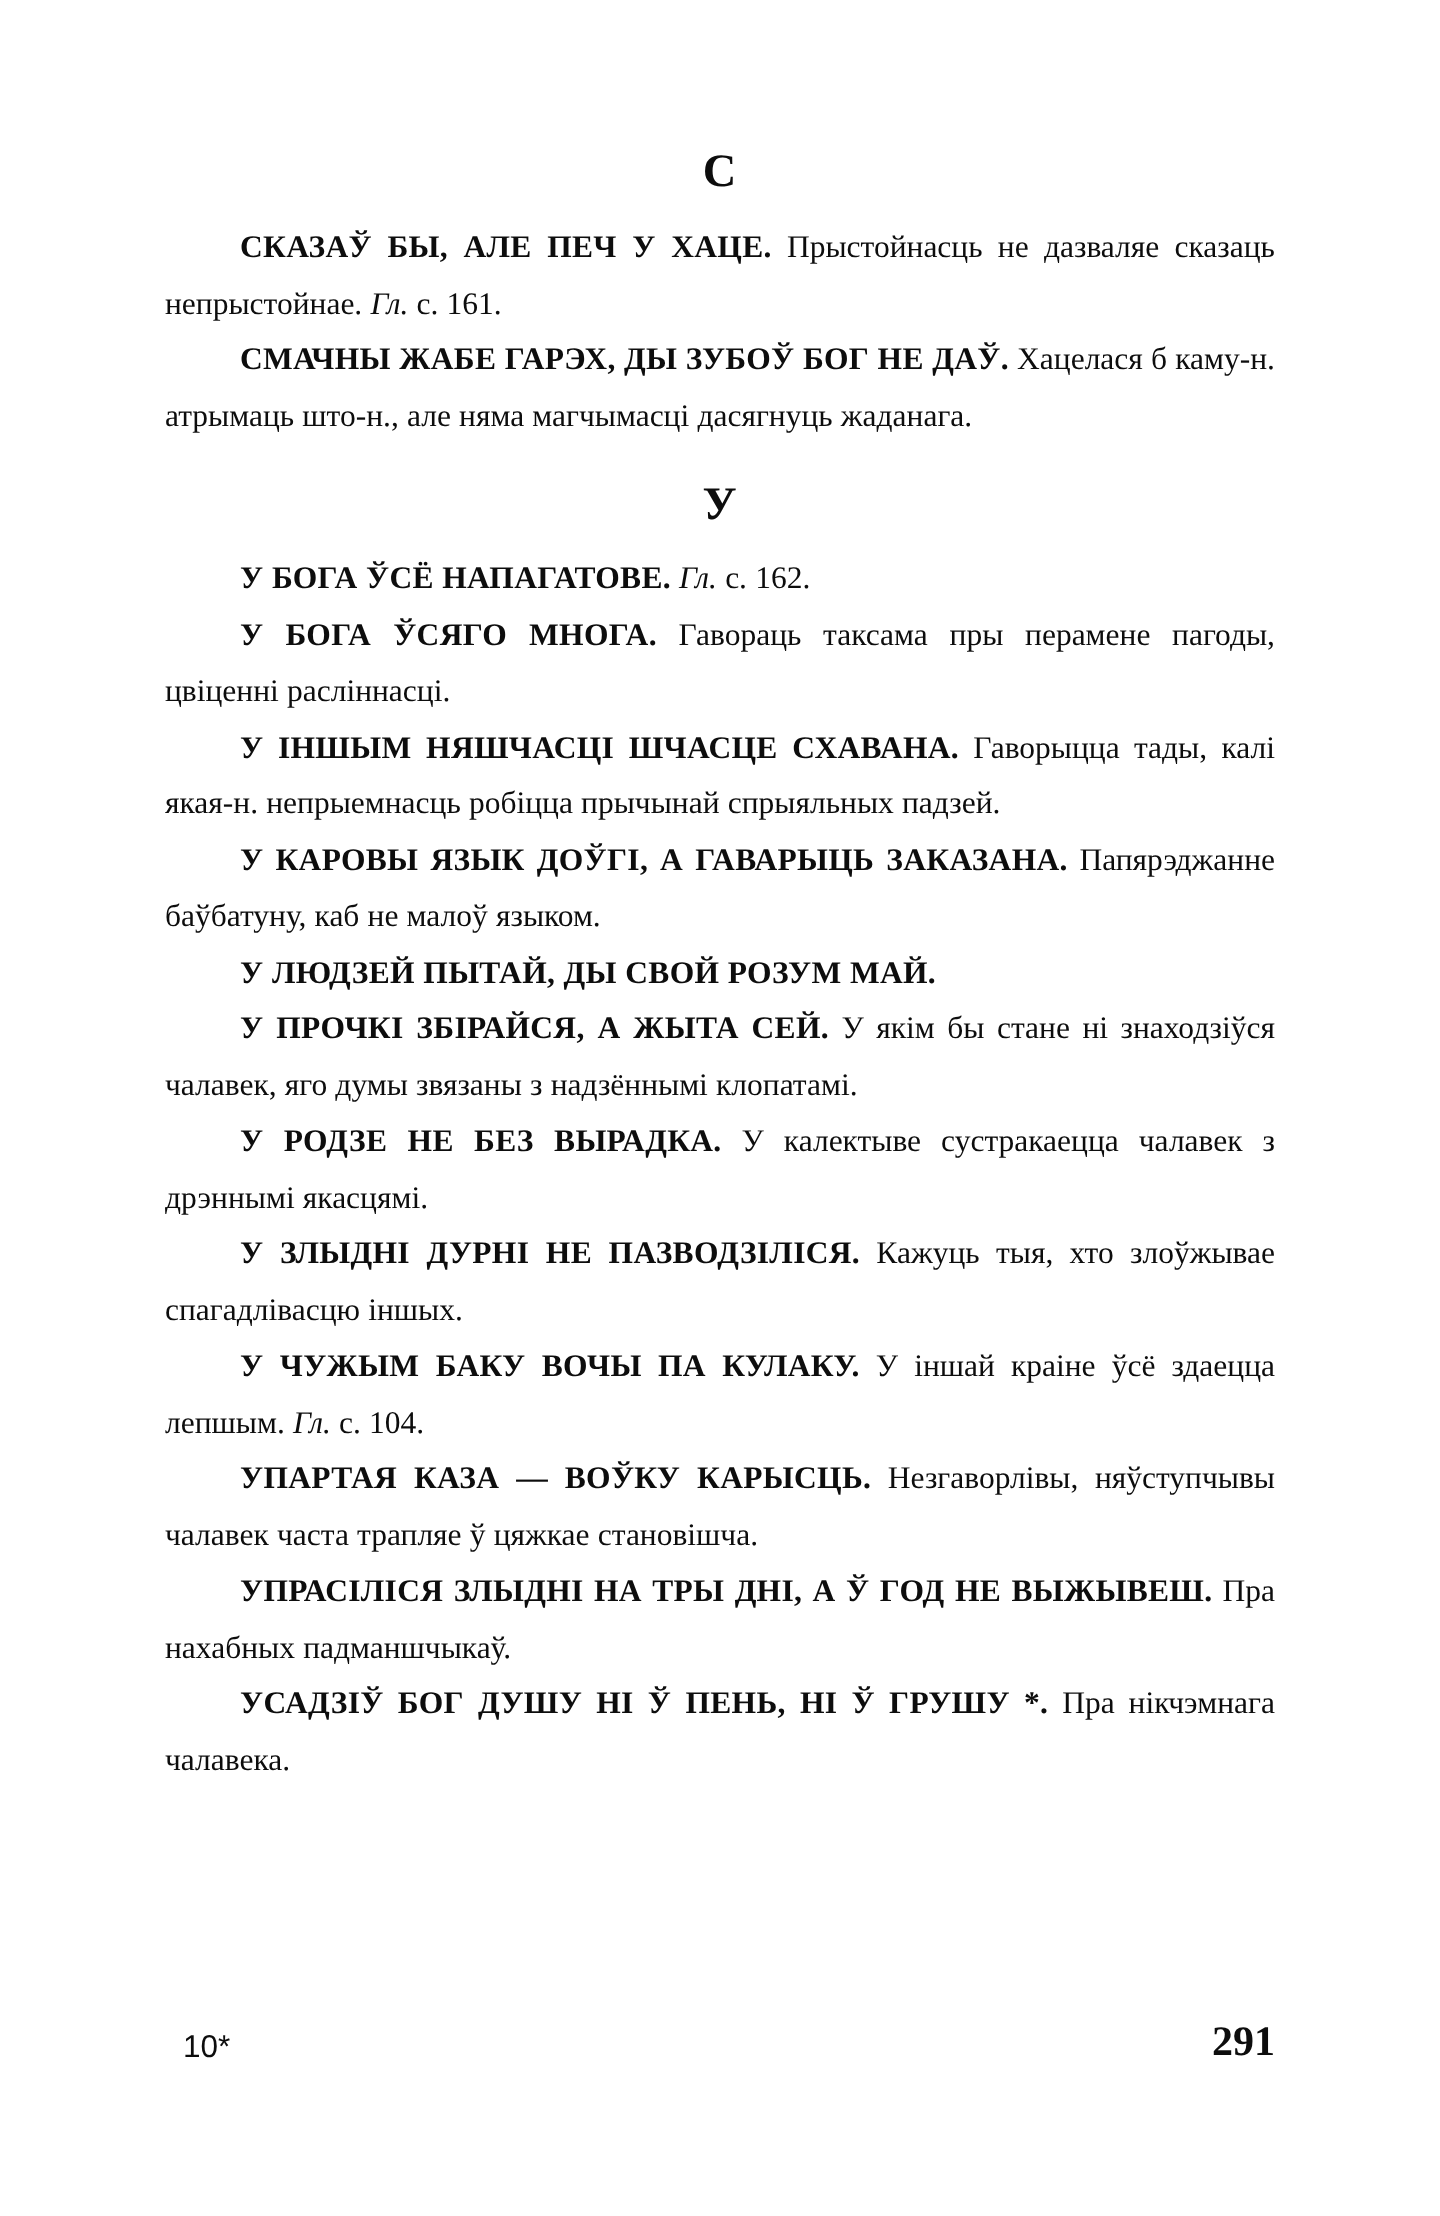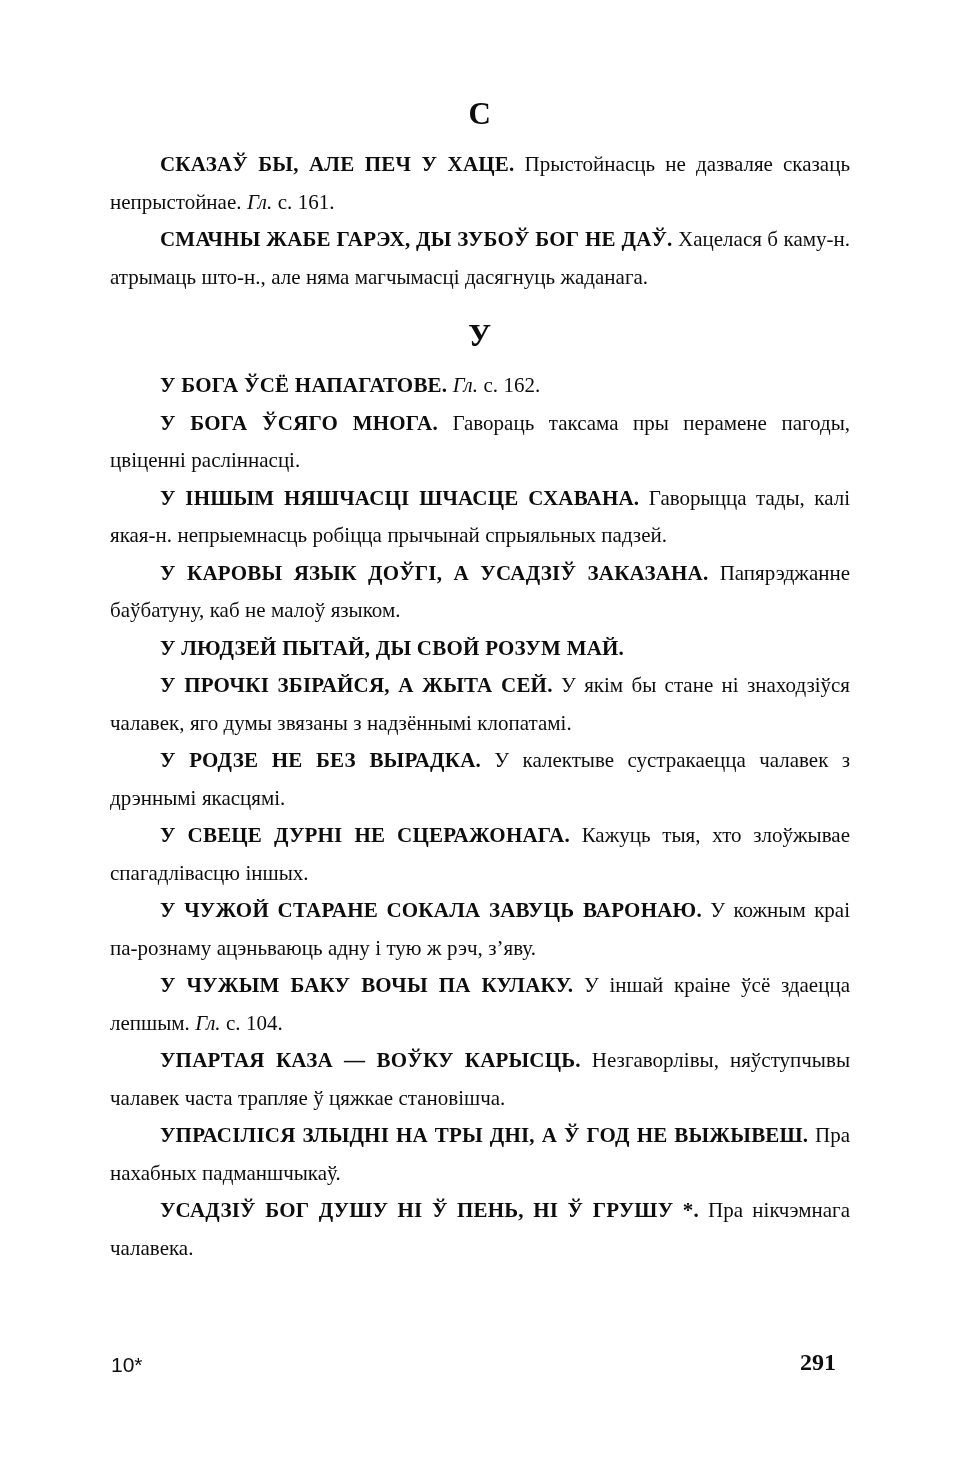--- a/index.html
+++ b/index.html
@@ -66,31 +66,31 @@
 
   .footer {
     position: absolute;
     left: 110px;
     right: 110px;
     top: 1352px;
     height: 40px;
   }
   .sig {
     position: absolute;
-    left: 1px;
+    left: 12px;
     top: 0;
     font-size: 21px;
     line-height: 26px;
     font-family: "Liberation Sans", "DejaVu Sans", sans-serif;
   }
   .folio {
     position: absolute;
-    right: 14px;
+    right: 0;
     top: -10px;
-    font-size: 24px;
+    font-size: 28px;
     line-height: 40px;
     font-weight: bold;
     text-align: center;
   }
 </style>
 </head>
 <body>
 
 <div class="page">
 
@@ -115,43 +115,40 @@
 
     <p class="entry">
       <span class="hw">У БОГА ЎСЯГО МНОГА.</span><span> Гавораць таксама пры перамене пагоды, цвіценні расліннасці.</span><span class="gl"></span><span></span>
     </p>
 
     <p class="entry">
       <span class="hw">У ІНШЫМ НЯШЧАСЦІ ШЧАСЦЕ СХАВАНА.</span><span> Гаворыцца тады, калі якая-н. непрыемнасць робіцца прычынай спрыяльных падзей.</span><span class="gl"></span><span></span>
     </p>
 
     <p class="entry">
-      <span class="hw">У КАРОВЫ ЯЗЫК ДОЎГІ, А УСАДЗІЎ ЗАКАЗАНА.</span><span> Папярэджанне баўбатуну, каб не малоў языком.</span><span class="gl"></span><span></span>
+      <span class="hw">У КАРОВЫ ЯЗЫК ДОЎГІ, А ГАВАРЫЦЬ ЗАКАЗАНА.</span><span> Папярэджанне баўбатуну, каб не малоў языком.</span><span class="gl"></span><span></span>
     </p>
 
     <p class="entry">
       <span class="hw">У ЛЮДЗЕЙ ПЫТАЙ, ДЫ СВОЙ РОЗУМ МАЙ.</span><span></span><span class="gl"></span><span></span>
     </p>
 
 
     <p class="entry">
       <span class="hw">У ПРОЧКІ ЗБІРАЙСЯ, А ЖЫТА СЕЙ.</span><span> У якім бы стане ні знаходзіўся чалавек, яго думы звязаны з надзённымі клопатамі.</span><span class="gl"></span><span></span>
     </p>
 
     <p class="entry">
       <span class="hw">У РОДЗЕ НЕ БЕЗ ВЫРАДКА.</span><span> У калектыве сустракаецца чалавек з дрэннымі якасцямі.</span><span class="gl"></span><span></span>
     </p>
 
     <p class="entry">
-      <span class="hw">У СВЕЦЕ ДУРНІ НЕ СЦЕРАЖОНАГА.</span><span> Кажуць тыя, хто злоўжывае спагадлівасцю іншых.</span><span class="gl"></span><span></span>
+      <span class="hw">У ЗЛЫДНІ ДУРНІ НЕ ПАЗВОДЗІЛІСЯ.</span><span> Кажуць тыя, хто злоўжывае спагадлівасцю іншых.</span><span class="gl"></span><span></span>
     </p>
 
-    <p class="entry">
-      <span class="hw">У ЧУЖОЙ СТАРАНЕ СОКАЛА ЗАВУЦЬ ВАРОНАЮ.</span><span> У кожным краі па-рознаму ацэньваюць адну і тую ж рэч, з’яву.</span><span class="gl"></span><span></span>
-    </p>
 
     <p class="entry">
       <span class="hw">У ЧУЖЫМ БАКУ ВОЧЫ ПА КУЛАКУ.</span><span> У іншай краіне ўсё здаецца лепшым. </span><span class="gl">Гл.</span><span> с. 104.</span>
     </p>
 
     <p class="entry">
       <span class="hw">УПАРТАЯ КАЗА — ВОЎКУ КАРЫСЦЬ.</span><span> Незгаворлівы, няўступчывы чалавек часта трапляе ў цяжкае становішча.</span><span class="gl"></span><span></span>
     </p>
 
     <p class="entry">

